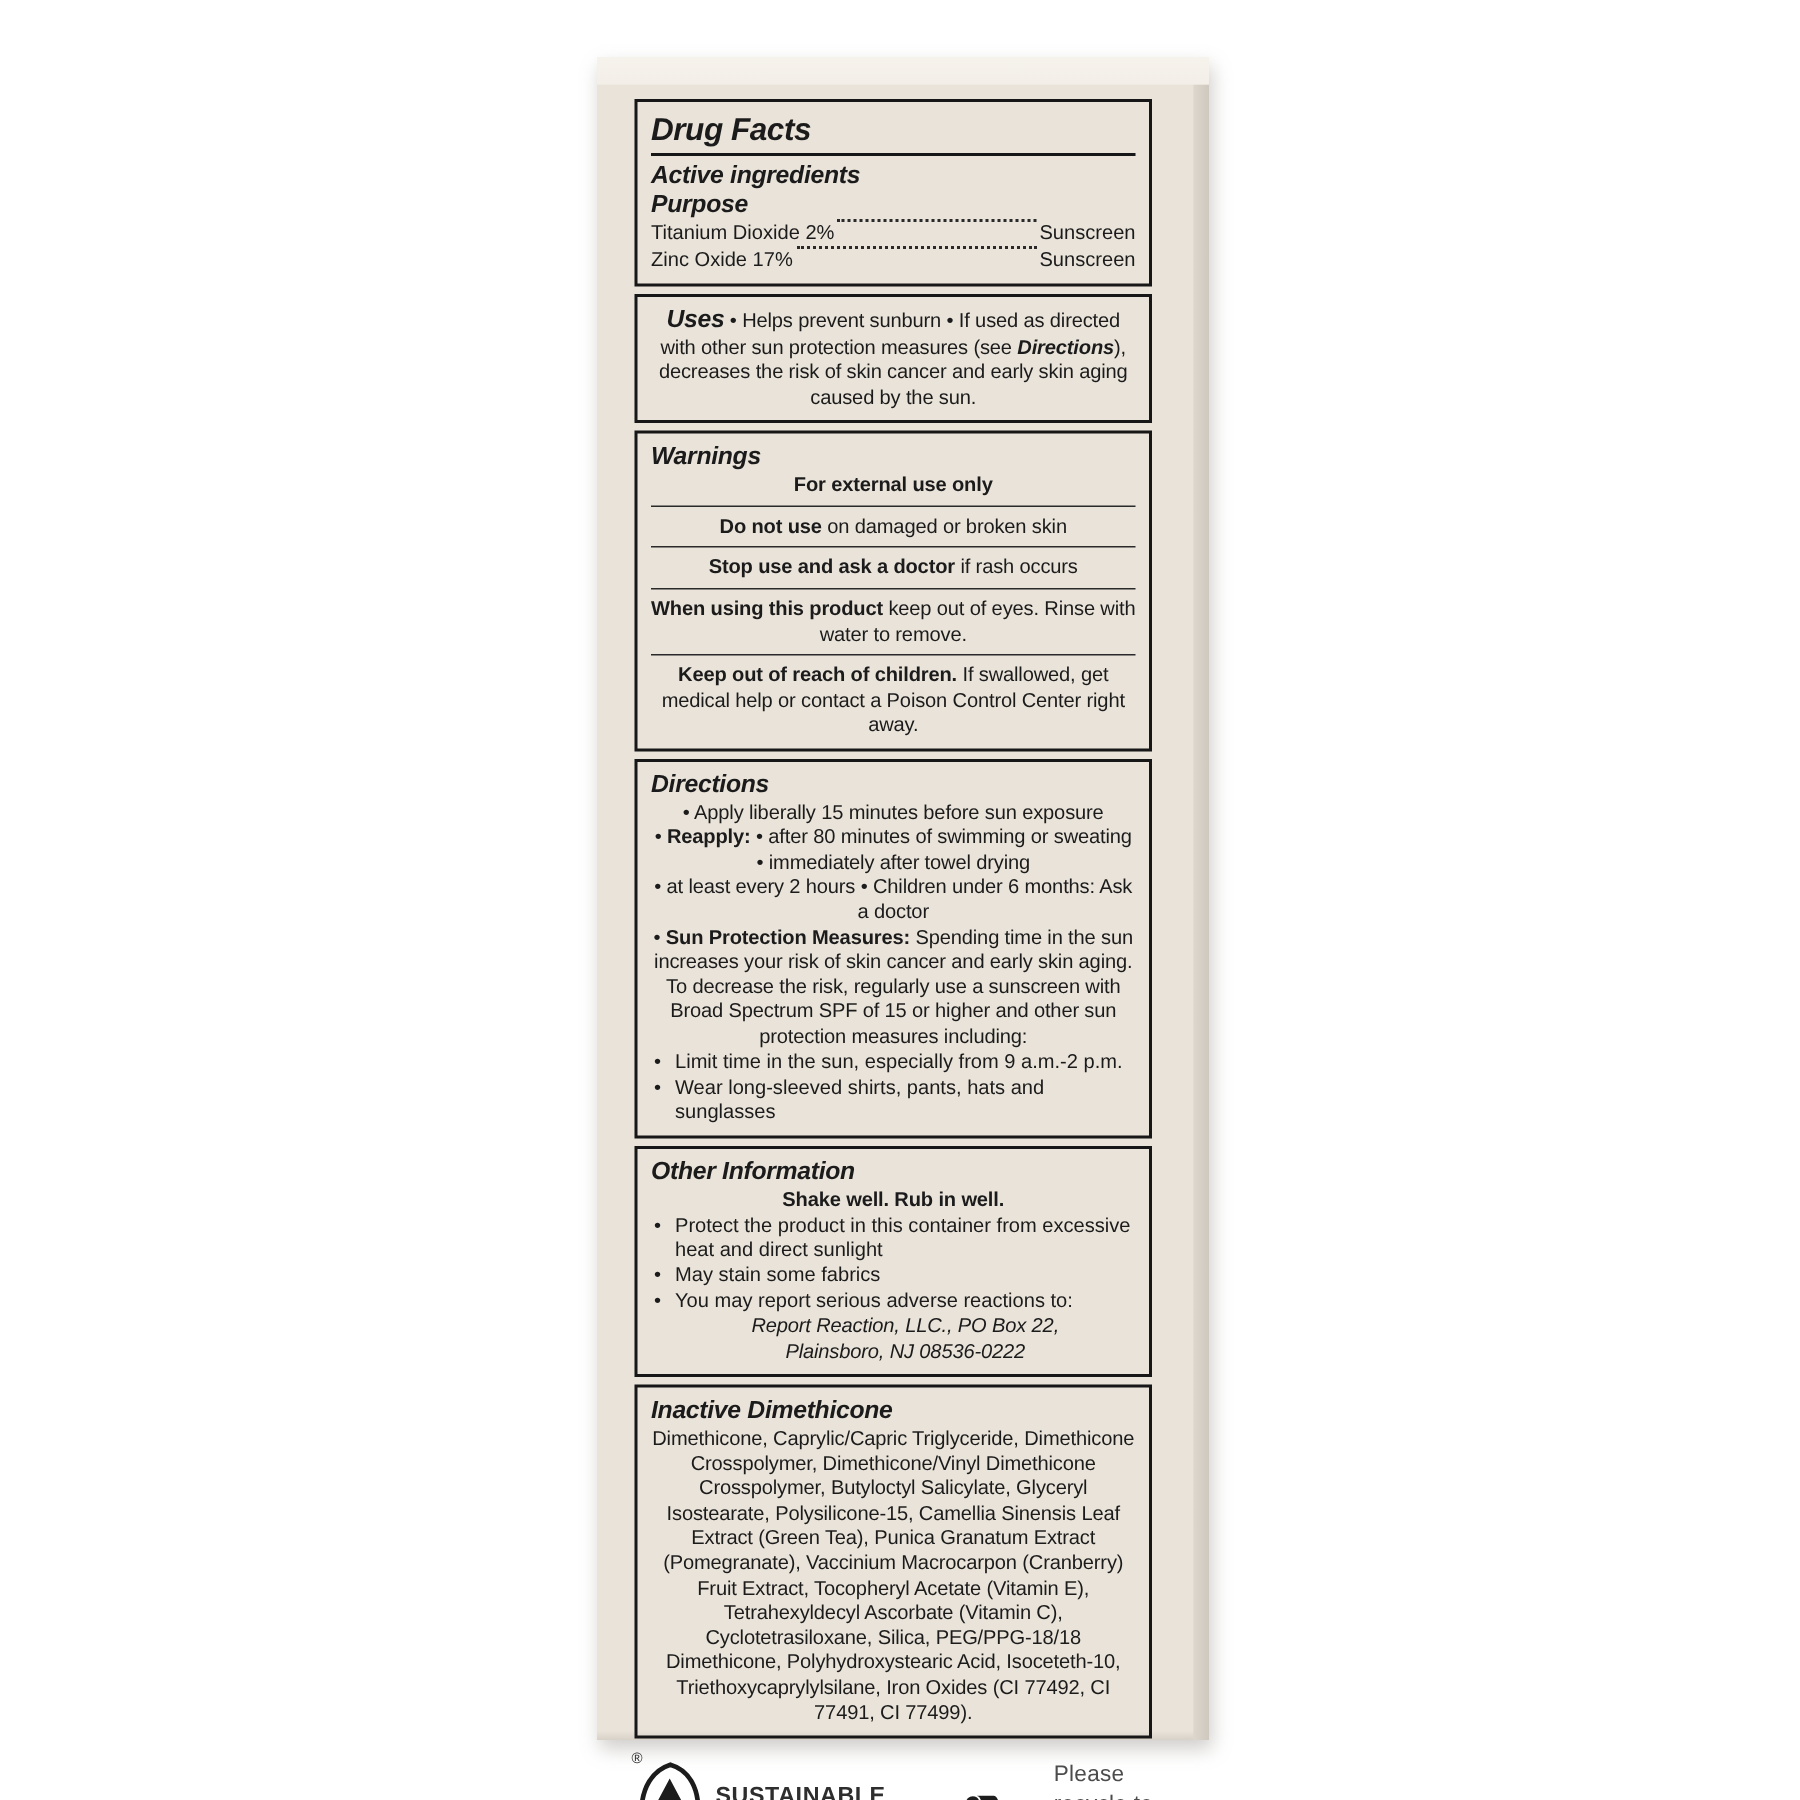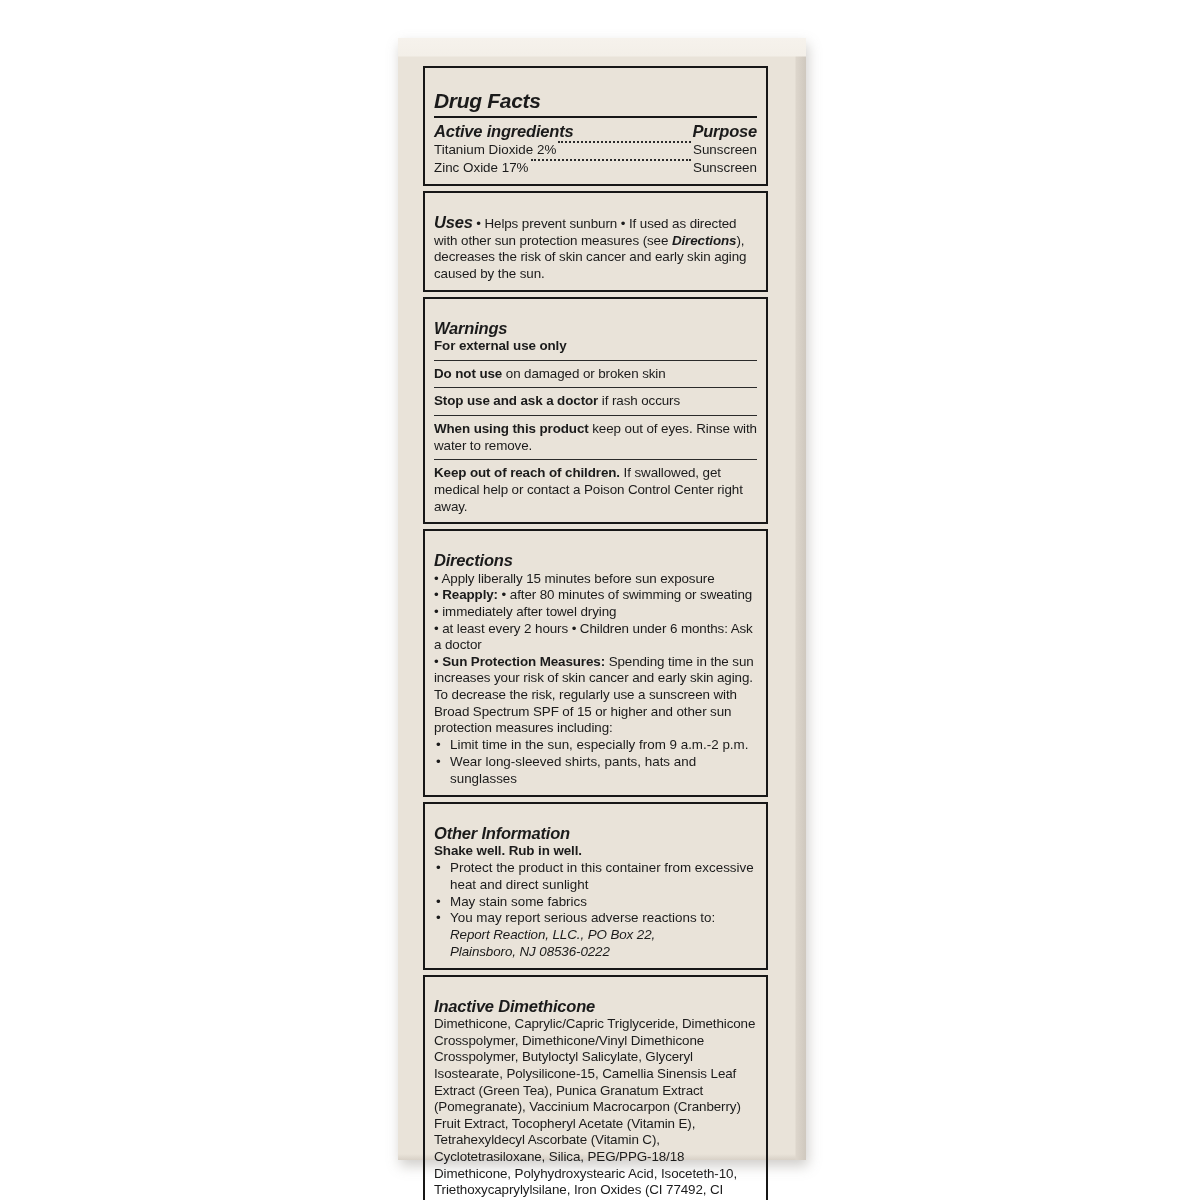--- a/index.html
+++ b/index.html
@@ -15,35 +15,35 @@
       linear-gradient(to left,#cfc8be 0px,#ddd6cc 10px,rgba(0,0,0,0) 11px),
       linear-gradient(to top,#d8d1c7 0px,rgba(0,0,0,0) 6px),
       #e9e3d9;
     box-shadow:2px 6px 12px rgba(120,115,105,.35);
     box-sizing:border-box;
     padding:28px 38px 0 25px;
   }
   .panel-stack{width:345px;}
   .box{
     border:2.5px solid #171717;
-    padding:19px 9px 7px 9px;
+    padding:5px 9px 7px 9px;
     margin-bottom:5px;
     box-sizing:border-box;
   }
   .df-title{
     font-style:italic;font-weight:bold;font-size:21px;margin:2px 0 3px 0;
     letter-spacing:-0.3px;
   }
   .rule{border:none;border-top:2.2px solid #171717;margin:0 0 4px 0;}
   .thinrule{border:none;border-top:1.6px solid #2a2a2a;margin:5px 0;}
-  .cols{display:flex;justify-content:space-between;align-items:baseline;}
+  .cols{display:flex;justify-content:space-between;align-items:baseline;flex-direction:column;}
   .h-it{font-style:italic;font-weight:bold;font-size:16.5px;letter-spacing:-0.2px;}
   .ing-row{display:flex;align-items:flex-start;font-size:13.4px;line-height:1.35;}
   .leader{flex:1;border-bottom:2px dotted #2a2a2a;margin:0 2px 3px 2px;min-width:10px;}
-  p{margin:0;font-size:13.4px;line-height:1.24;letter-spacing:-0.1px;}
+  p{margin:0;font-size:13.4px;line-height:1.24;letter-spacing:-0.1px;text-align:center;}
   .sec-h{display:block;font-style:italic;font-weight:bold;font-size:16.5px;
     letter-spacing:-0.2px;line-height:1.25;}
   strong{font-weight:bold;}
   .bold-it{font-weight:bold;font-style:italic;}
   .li{display:flex;font-size:13.4px;line-height:1.26;}
   .li .b{width:14px;flex:0 0 14px;text-align:left;padding-left:2px;}
   .li .tx{flex:1;}
   .addr{margin-left:16px;font-style:italic;}
   .footer{display:flex;margin-top:14px;align-items:flex-start;}
   .sfi{display:flex;align-items:flex-start;position:relative;}

